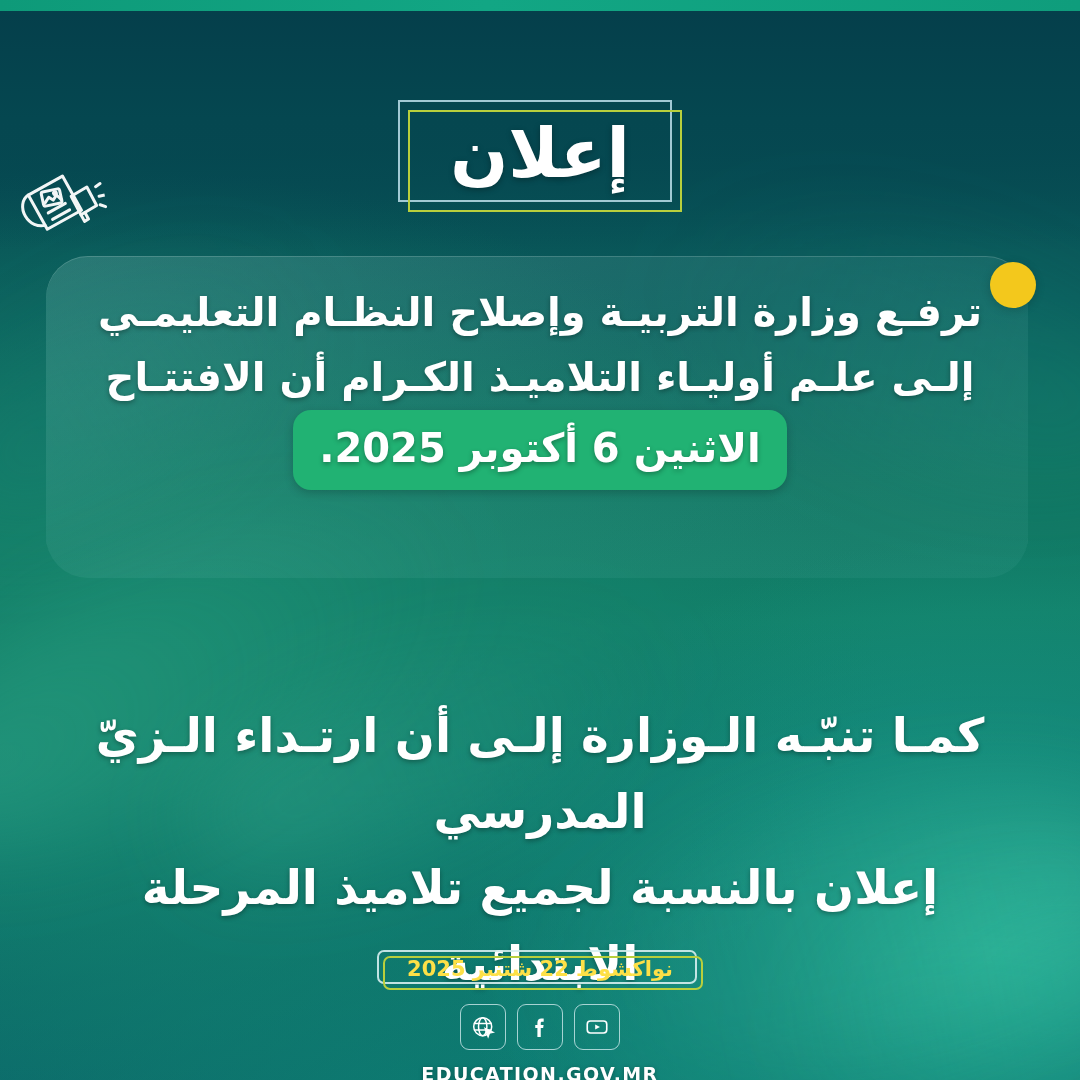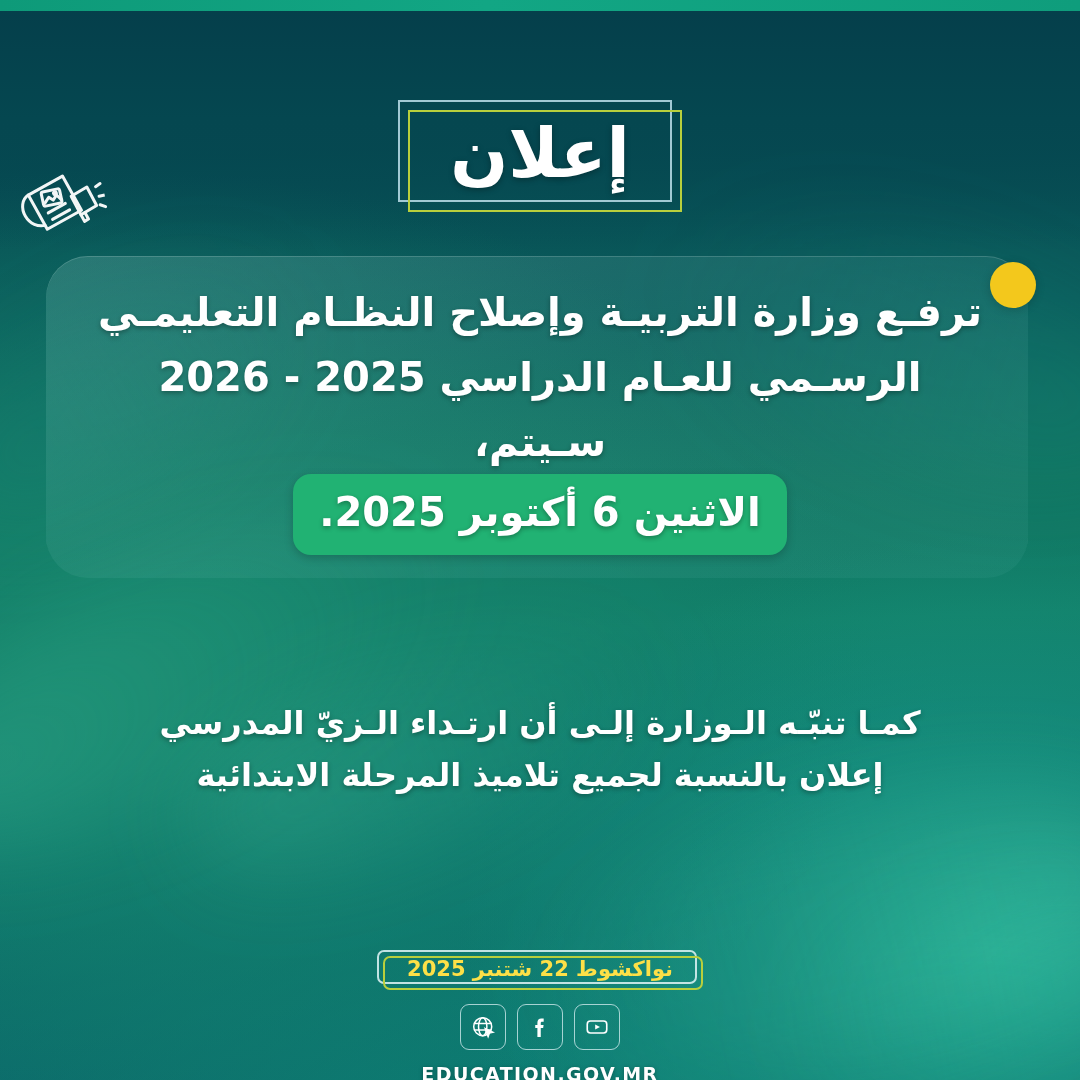--- a/index.html
+++ b/index.html
@@ -90,21 +90,21 @@
     font-size:40px;line-height:1.62;letter-spacing:.2px;
   }
   .para1 .ln{display:block;}
   .pill{
     display:inline-block;background:#21b273;color:#ffffff;
     border-radius:18px;padding:6px 26px 10px;
     box-shadow:0 3px 10px rgba(0,0,0,.20);
   }
   .para2{
     left:86px;right:86px;top:698px;
-    font-size:32px;line-height:1.62;
+    font-size:47px;line-height:1.62;
   }
   .para2 .ln{display:block;}
 
   
   .footer{position:absolute;left:0;right:0;top:950px;display:flex;
     flex-direction:column;align-items:center;}
   .date-badge{position:relative;padding:7px 30px 9px;}
   .date-badge .frame-outer{position:absolute;left:0;top:0;right:6px;bottom:6px;
     border:2px solid rgba(214,238,240,.9);border-radius:7px;}
   .date-badge .frame-inner{position:absolute;left:6px;top:6px;right:0;bottom:0;
@@ -156,21 +156,21 @@
       <span class="frame-inner"></span>
       <div class="headline-text">إعلان</div>
     </div>
   </div>
 
   <div class="card"></div>
   <div class="card-dot"></div>
 
   <div class="para para1">
     <span class="ln">ترفـع وزارة التربيـة وإصلاح النظـام التعليمـي</span>
-    <span class="ln">الرسـمي للعـام الدراسي 2025 - 2026 سـيتم،</span>
+    <span class="ln">إلـى علـم أوليـاء التلاميـذ الكـرام أن الافتتـاح</span>
     <span class="ln">
       <span class="pill">الاثنين 6 أكتوبر 2025.</span>
     </span>
   </div>
 
   <div class="para para2">
     <span class="ln">كمـا تنبّـه الـوزارة إلـى أن ارتـداء الـزيّ المدرسي</span>
     <span class="ln">إعلان بالنسبة لجميع تلاميذ المرحلة الابتدائية</span>
   </div>
 

